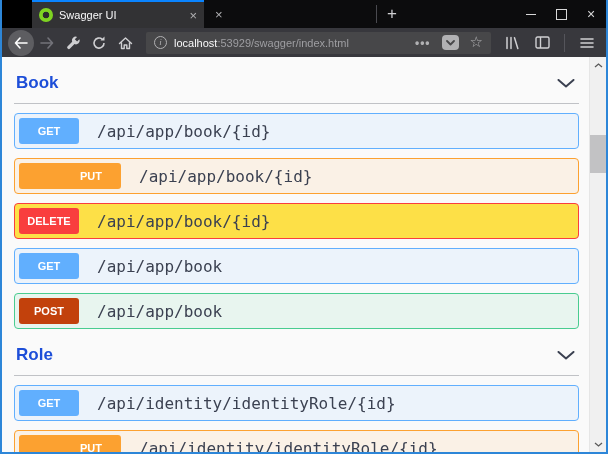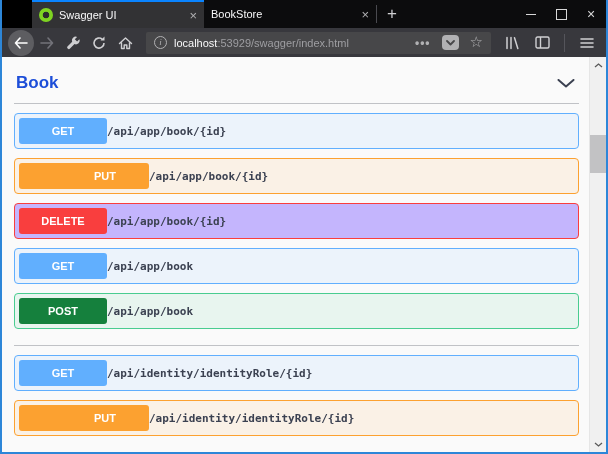--- a/index.html
+++ b/index.html
@@ -52,32 +52,32 @@
   
   .content { position:relative; flex:1; background:#fafafa; overflow:hidden; }
   .scroll-area { position:absolute; left:0; top:0; right:17px; bottom:0; overflow:hidden;
                  padding:0 10px 0 12px; }
   .section { margin-top:16px; }
   .section-header { display:flex; align-items:center; justify-content:space-between; padding:0 4px 0 2px; }
   .section-title { font-size:17px; font-weight:bold; color:#1d4ed8; }
   .section-divider { margin-top:10px; border-bottom:1px solid rgba(59,65,81,.3); }
   .op-row { height:36px; box-sizing:border-box; border:1px solid; border-radius:4px;
             display:flex; align-items:center; margin-top:9px; }
-  .method-badge { width:88px; height:26px; margin-left:4px; border-radius:3px; color:#fff;
+  .method-badge { width:60px; height:26px; margin-left:4px; border-radius:3px; color:#fff;
                   font-weight:bold; font-size:11px; display:flex; align-items:center; justify-content:center; }
-  .endpoint-path { font-family:"DejaVu Sans Mono",monospace; font-weight:bold;
-                   font-size:11px; color:#3b4151; }
+  .endpoint-path { margin-left:18px; font-family:"DejaVu Sans Mono",monospace; font-weight:normal;
+                   font-size:16px; color:#3b4151; }
   .m-get    { border-color:#61affe; background:#ecf3fb; }
   .m-put    { border-color:#fca130; background:#faf1e6; }
-  .m-delete { border-color:#f93e3e; background:#c4b5fd; }
+  .m-delete { border-color:#f93e3e; background:#fde047; }
   .m-post   { border-color:#49cc90; background:#e8f5ef; }
   .m-get    .method-badge { background:#61affe; }
   .m-put    .method-badge { background:#fca130;padding-left:42px; }
   .m-delete .method-badge { background:#f93e3e; }
-  .m-post   .method-badge { background:#15803d; }
+  .m-post   .method-badge { background:#c2410c; }
 
   
   .scrollbar { position:absolute; right:0; top:0; bottom:0; width:17px; background:#f0f0f0;
                border-left:1px solid #e6e6e6; box-sizing:border-box; }
   .sb-arrow { position:absolute; left:0; width:100%; height:16px;
               display:flex; align-items:center; justify-content:center; }
   .sb-up { top:0; } .sb-down { bottom:0; }
   .sb-thumb { position:absolute; left:0; width:100%; top:78px; height:38px; background:#c2c2c4; }
 </style>
 </head>
@@ -88,21 +88,20 @@
   <div class="tab-bar">
     <div class="corner-spacer"></div>
 
     <div class="tab active">
       <span class="favicon"></span>
       <span class="tab-title">Swagger UI</span>
       <span class="tab-close">×</span>
     </div>
 
     <div class="tab">
-      <span class="tab-title">BookStore</span>
       <span class="tab-close">×</span>
     </div>
 
     <div class="tab-sep"></div>
     <div class="new-tab">+</div>
     <div class="tabbar-spacer"></div>
 
     <div class="win-btn">
         <span class="glyph-min"></span>
       </div>
@@ -209,20 +208,26 @@
   </div>
 
   <div class="op-row m-post">
     <span class="method-badge">POST</span>
     <span class="endpoint-path">/api/app/book</span>
   </div>
 </div>
   </div>
 
   <div class="section">
+    <div class="section-header">
+      <span class="section-title">Role</span>
+      <svg width="18" height="9" viewBox="0 0 18 9">
+        <path d="M1.5 1 L9 7.5 L16.5 1" fill="none" stroke="#3b4151" stroke-width="2" stroke-linecap="round" stroke-linejoin="round"></path>
+      </svg>
+    </div>
     <div class="section-divider"></div>
     <div>
   <div class="op-row m-get">
     <span class="method-badge">GET</span>
     <span class="endpoint-path">/api/identity/identityRole/{id}</span>
   </div>
 
   <div class="op-row m-put">
     <span class="method-badge">PUT</span>
     <span class="endpoint-path">/api/identity/identityRole/{id}</span>

